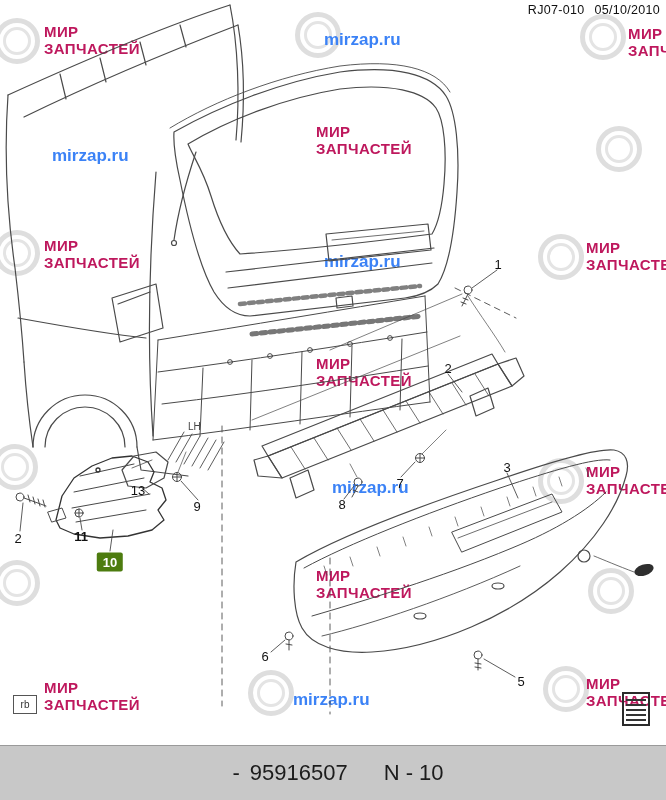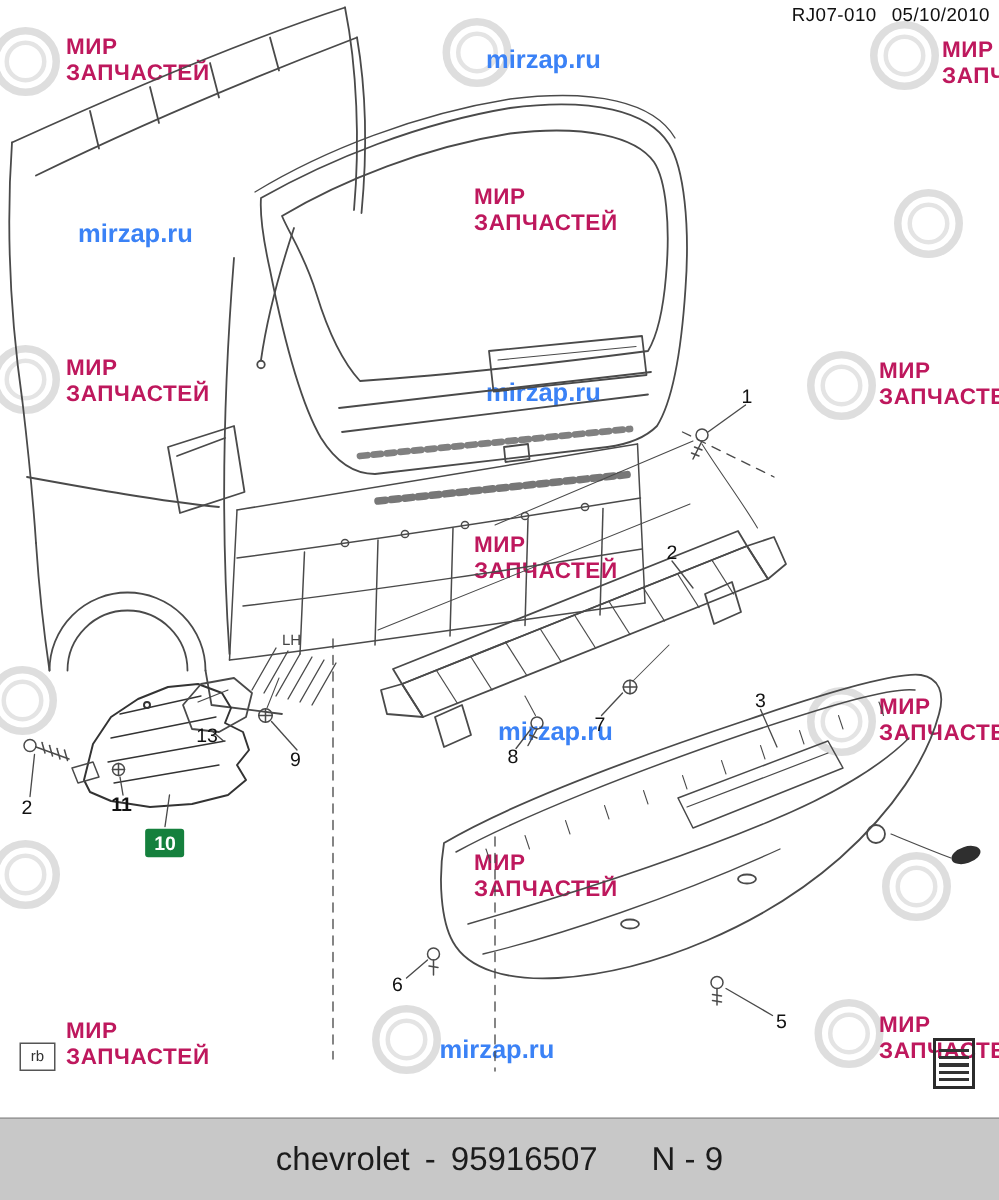--- a/index.html
+++ b/index.html
@@ -13,21 +13,21 @@
   .wm-url{font-size:17px;font-weight:bold;color:#3b82f6}
   .wm-logo .ring{width:36px;height:36px;border:5px solid #dedede;border-radius:50%;position:relative}
   .wm-logo .ring::after{content:"";position:absolute;inset:4px;border:3px solid #e4e4e4;border-radius:50%}
 
   
   svg.diagram{position:absolute;inset:0;z-index:1}
 
   
   #callout-layer{position:absolute;inset:0;z-index:3}
   .callout{position:absolute;transform:translate(-50%,-50%);font-size:13px;color:#111;cursor:pointer;padding:1px 3px;line-height:1}
-  .callout.highlight{background:#15803d;color:#fff;font-weight:bold;border-radius:2px;padding:3px 6px}
+  .callout.highlight{background:#4d7c0f;color:#fff;font-weight:bold;border-radius:2px;padding:3px 6px}
 
   
   .doc-ref{position:absolute;top:3px;right:6px;z-index:3;font-size:12.5px;color:#111;display:flex;gap:10px;letter-spacing:.3px}
   .corner-box{position:absolute;left:13px;top:695px;width:22px;height:17px;border:1px solid #555;z-index:3;display:flex;align-items:center;justify-content:center;font-size:10px;color:#333}
   .stamp{position:absolute;right:16px;top:692px;width:20px;height:26px;border:2px solid #2b2b2b;z-index:3;background:repeating-linear-gradient(180deg,#333 0 2px,transparent 2px 5px);background-clip:content-box;padding:2px;box-sizing:content-box}
   .footer{position:absolute;left:0;right:0;bottom:0;height:54px;background:#c8c8c8;border-top:1px solid #9a9a9a;z-index:4;display:flex;align-items:center;justify-content:center;font-size:22px;color:#1c1c1c}
   .footer .sep{margin:0 10px}
   .footer .gap{width:36px}
 </style>
 </head>
@@ -327,20 +327,19 @@
     <span>05/10/2010</span>
   </div>
 
   <div class="corner-box">
     <span>rb</span>
   </div>
 
   <div class="stamp"></div>
 
   <div class="footer">
-    <span>chevrolet</span>
     <span class="sep">-</span>
     <span>95916507</span>
     <span class="gap"></span>
-    <span>N - 9</span>
+    <span>N - 10</span>
   </div>
 
 </div>
 
 </body></html>

